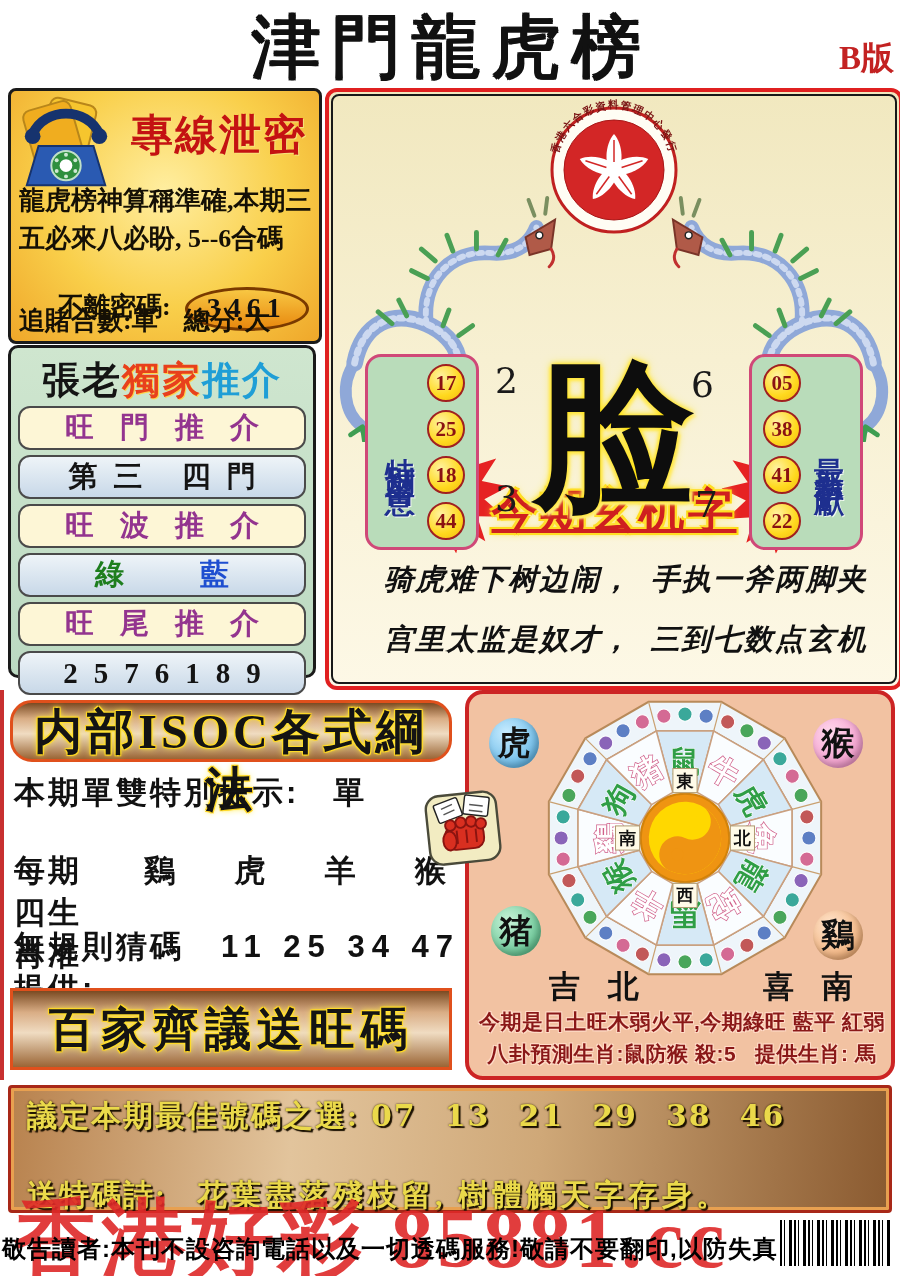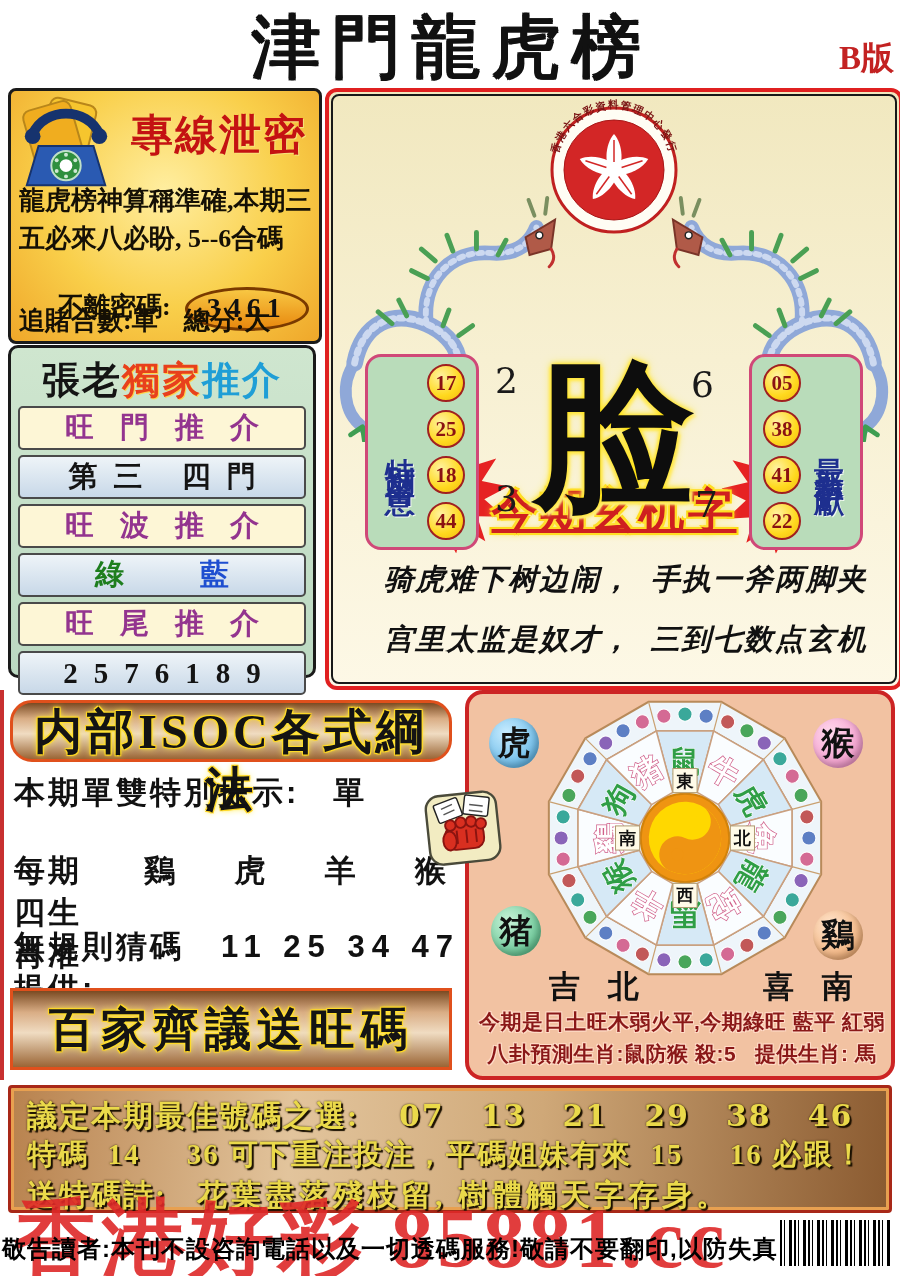--- a/index.html
+++ b/index.html
@@ -23,21 +23,21 @@
                 background:linear-gradient(180deg,#f8c743,#e8890f);
                 font-size:28px;font-weight:900;letter-spacing:6px;color:#111;margin-left:14px;}
 
   
   .zhanglao{left:8px;top:345px;width:308px;height:333px;border:3px solid #1a1a1a;border-radius:10px;
             background:linear-gradient(180deg,#cfe6cf,#bcd9c2);padding:7px;box-sizing:border-box;}
   .zl-header{height:46px;text-align:center;font-size:38px;font-weight:900;letter-spacing:2px;}
   .zl-h-black{color:#141414;}
   .zl-h-red{color:#e8401c;text-shadow:1px 1px 0 #ffd24a;}
   .zl-h-blue{color:#1f9ed6;}
-  .zl-row{height:40px;margin-top:5px;border:2px solid #4a4a4a;border-radius:5px;
+  .zl-row{height:40px;margin-top:5px;border:2px solid #4a4a4a;border-radius:12px;
           display:flex;align-items:center;justify-content:center;font-weight:900;}
   .zl-label{background:#fdf6d6;color:#93348f;font-size:29px;letter-spacing:26px;text-indent:26px;}
   .zl-value{background:linear-gradient(180deg,#eef4f8,#c8d8e8);color:#141414;font-size:29px;letter-spacing:16px;text-indent:16px;}
   .zl-green{color:#1e7e1e;}
   .zl-blue{color:#1e4ed0;margin-left:44px;}
 
   
   .bigbox{left:325px;top:88px;width:570px;height:594px;border:4px solid #e02020;border-radius:12px;
           background:linear-gradient(180deg,#f1e8bf 0%,#f7f0d2 45%,#fdf8e6 100%);}
   .innerline{position:absolute;left:2px;top:2px;right:2px;bottom:2px;border:2px solid #181818;border-radius:8px;pointer-events:none;}
@@ -84,21 +84,21 @@
          font-family:"Liberation Sans","DejaVu Sans",sans-serif;white-space:pre;
          text-shadow:1px 1px 0 #ffdcc8,-1px -1px 0 #ffdcc8,1px -1px 0 #ffdcc8,-1px 1px 0 #ffdcc8;}
 
   
   .bottomband{left:8px;top:1085px;width:884px;height:128px;border:3px solid #a82818;border-radius:4px;
               box-sizing:border-box;box-shadow:inset 0 0 0 3px #e8a050;
               background:linear-gradient(95deg,#b8824e 0%,#e2c49c 32%,#cfa878 60%,#8a5a30 100%);}
   .bb-line{position:absolute;left:16px;width:856px;display:flex;align-items:baseline;
            font-size:30px;font-weight:900;color:#ead94a;letter-spacing:2px;white-space:pre;
            text-shadow:2px 2px 1px #1a1000,0 0 2px #332200;}
-  .bb-nums{display:flex;gap:36px;margin-left:40px;font-family:"DejaVu Serif",serif;}
+  .bb-nums{display:flex;gap:28px;margin-left:12px;font-family:"DejaVu Serif",serif;}
   .bb-poem{margin-left:30px;letter-spacing:4px;text-align:center;}
 
   
   .watermark{left:14px;top:1182px;font-size:84px;font-weight:900;color:rgba(222,40,40,.9);
              letter-spacing:4px;white-space:nowrap;}
   .footer-notice{left:2px;top:1233px;width:775px;font-size:24px;font-weight:900;color:#000;
                  letter-spacing:1px;font-family:"Liberation Sans","DejaVu Sans",sans-serif;white-space:nowrap;}
   .barcode{left:780px;top:1220px;width:112px;height:46px;background:
            repeating-linear-gradient(90deg,#000 0 2px,#fff 2px 4px,#000 4px 5px,#fff 5px 9px,#000 9px 12px,#fff 12px 14px);}
 </style>
@@ -428,21 +428,20 @@
       <span>議定本期最佳號碼之選:</span>
       <span class="bb-nums">
         <span>07</span>
         <span>13</span>
         <span>21</span>
         <span>29</span>
         <span>38</span>
         <span>46</span>
       </span>
     </div>
-    <div class="bb-line" style="top:47px;font-size:29px">特碼  14     36 可下重注投注，平碼姐妹有來  15     16 必跟！</div>
     <div class="bb-line" style="top:87px">
       <span>送特碼詩:</span>
       <span class="bb-poem">花葉盡落殘枝留, 樹體觸天字存身。</span>
     </div>
   </div>
 
   <div class="abs watermark">香港好彩 85881.cc</div>
   <div class="abs footer-notice">敬告讀者:本刊不設咨詢電話以及一切透碼服務!敬請不要翻印,以防失真!</div>
   <div class="abs barcode"></div>
 

